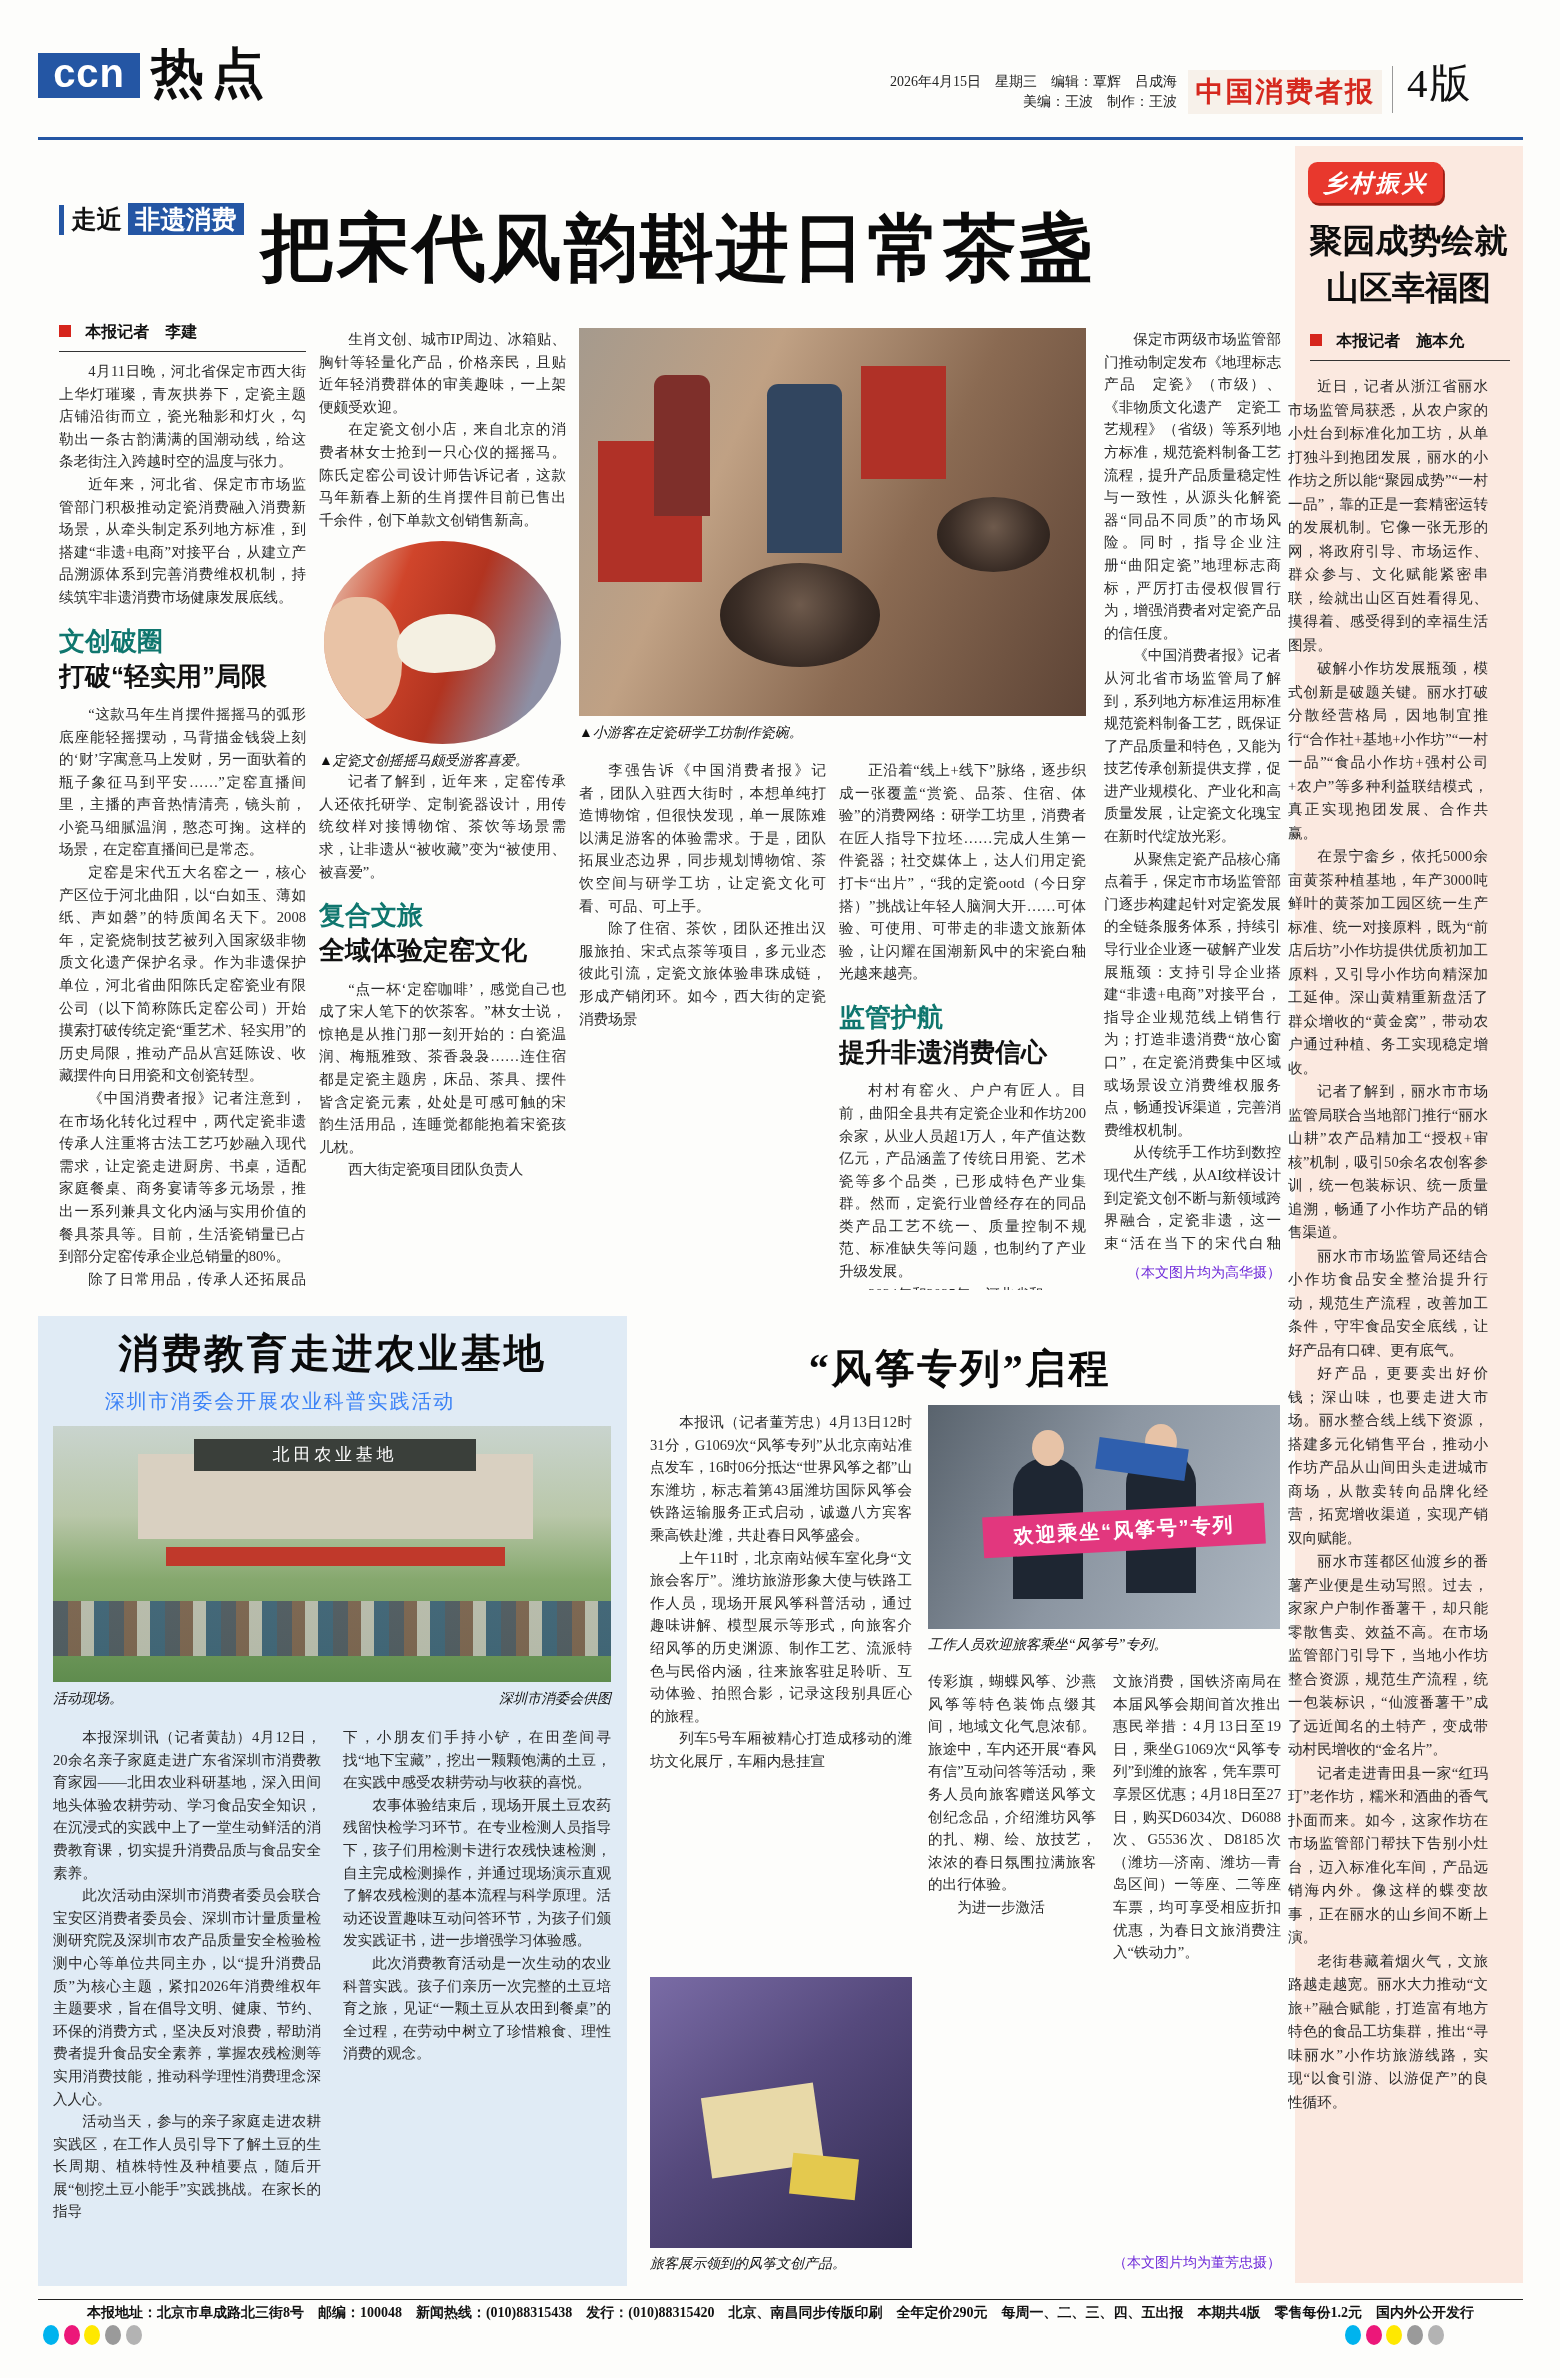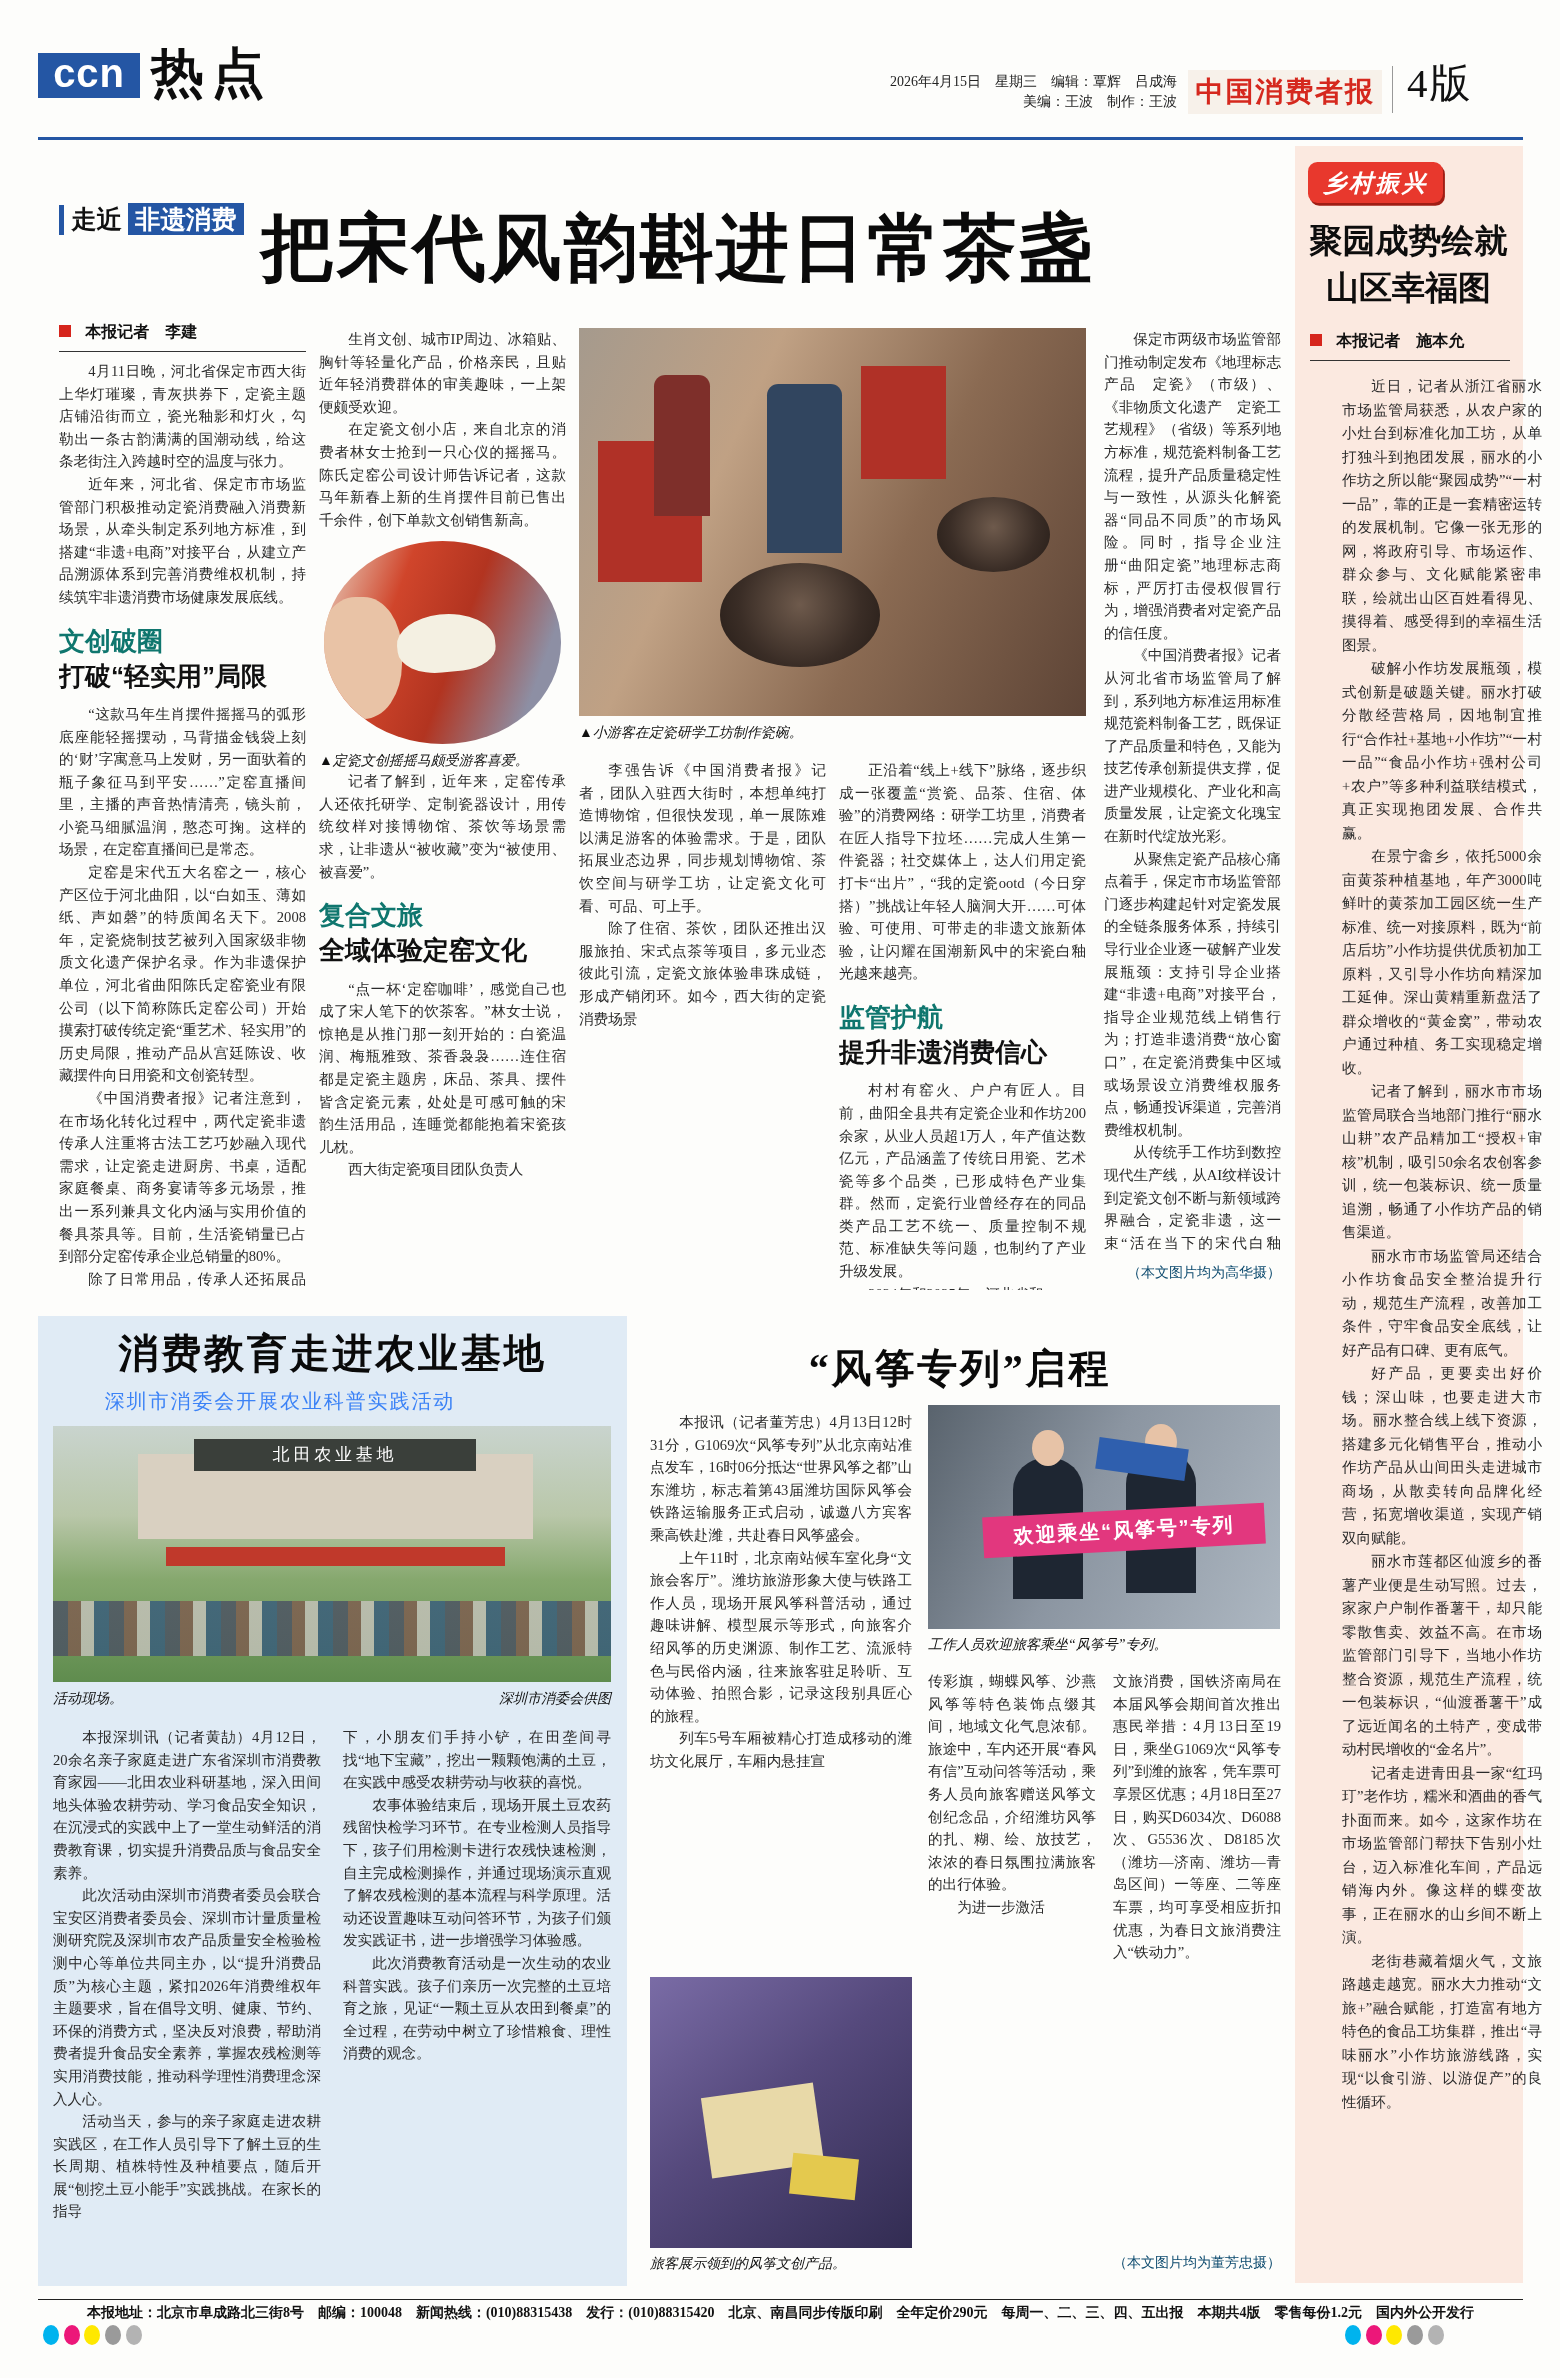--- a/index.html
+++ b/index.html
@@ -29,21 +29,21 @@
   .byline b{margin-left:7.5px;}
   .redsq{display:inline-block;width:12.2px;height:12.2px;background:#d6251c;margin-right:6.6px;}
   
   .col{font-size:14.6px;line-height:22.6px;text-align:justify;color:#2a2a2a;overflow:hidden;}
   .col p{margin:0;text-indent:2em;}
   .subhead{margin:15px 0 9.4px;text-indent:0;font-family:"Liberation Sans",sans-serif;font-weight:bold;
            font-size:26px;line-height:35px;}
   .subhead .blue{display:block;color:#0f766e;}
   .subhead .dark{display:block;color:#101010;}
   .cap{font-size:14px;line-height:19px;color:#101010;font-style:italic;}
-  .credit{font-size:14px;color:#0c4a6e;text-align:right;}
+  .credit{font-size:14px;color:#6d28d9;text-align:right;}
   
   .ph{overflow:hidden;}
   .ph-workshop{background:linear-gradient(115deg,#a59a8d 0%,#c0a184 30%,#8a6a52 62%,#5d4436 100%);}
   .ph-workshop .redbox{position:absolute;background:#b03127;}
   .ph-workshop .bowl{position:absolute;background:radial-gradient(circle at 50% 40%,#6e5a4c 0%,#3a2d26 60%,#241b16 100%);border-radius:50%;}
   .ph-workshop .figure{position:absolute;border-radius:11.3px 11.3px 0 0;}
   .oval{width:237px;height:203px;border-radius:50%;margin:9.4px auto 7.5px;position:relative;
         background:linear-gradient(110deg,#e9d8c7 0%,#d0452b 30%,#b23420 55%,#8d8fa4 85%);}
   .oval .horse{position:absolute;left:73px;top:73px;width:98px;height:58px;background:#f4f0e2;
                border-radius:65% 75% 50% 60%;transform:rotate(-6deg);}
@@ -66,21 +66,21 @@
   .ph-products .booklet{position:absolute;left:56px;top:113px;width:113px;height:81px;background:#e8d9a8;transform:rotate(-8deg);}
   .ph-products .card{position:absolute;left:141px;top:179px;width:66px;height:41px;background:#e4c94e;transform:rotate(6deg);}
   
   .sidebar{left:1295px;top:146px;width:228px;height:2137px;background:#fbe9e0;}
   .sb-tag{left:1308px;top:162px;background:#e8382d;color:#fff;font-family:"Liberation Sans",sans-serif;
           font-weight:bold;font-size:23.5px;padding:4.7px 15px;border-radius:9.4px;letter-spacing:2.8px;
           box-shadow:1.9px 2.8px 0 #a01d14;font-style:italic;}
   .sb-headline{left:1302px;top:218px;width:213px;text-align:center;font-weight:bold;font-size:33px;
                line-height:47px;color:#0d0d0d;}
   .sb-byline{left:1310px;top:331px;width:200px;}
-  .sb-body{left:1342px;top:375px;width:200px;height:1895px;font-size:14.6px;line-height:23.5px;}
+  .sb-body{left:1288px;top:375px;width:200px;height:1895px;font-size:14.6px;line-height:23.5px;}
   
   .edu-box{left:38px;top:1316px;width:589px;height:970px;background:#e0ebf5;}
   .edu-headline{left:38px;top:1326px;width:589px;text-align:center;font-weight:bold;font-size:40px;color:#0a0a0a;letter-spacing:2.8px;}
   .edu-sub{left:38px;top:1388px;width:484px;text-align:center;font-size:20px;color:#3b82f6;letter-spacing:1.9px;}
   .edu-photo{left:53px;top:1426px;width:558px;height:256px;}
   .edu-caps{left:53px;top:1689px;width:558px;}
   
   .kite-headline{left:640px;top:1341px;width:640px;text-align:center;font-weight:bold;font-size:40px;color:#0a0a0a;letter-spacing:2.8px;}
   .footer-line{left:38px;top:2299px;width:1485px;height:0.9px;background:#222;}
   .footer-text{left:38px;top:2304px;width:1485px;text-align:center;font-size:14px;font-weight:bold;color:#111;}

